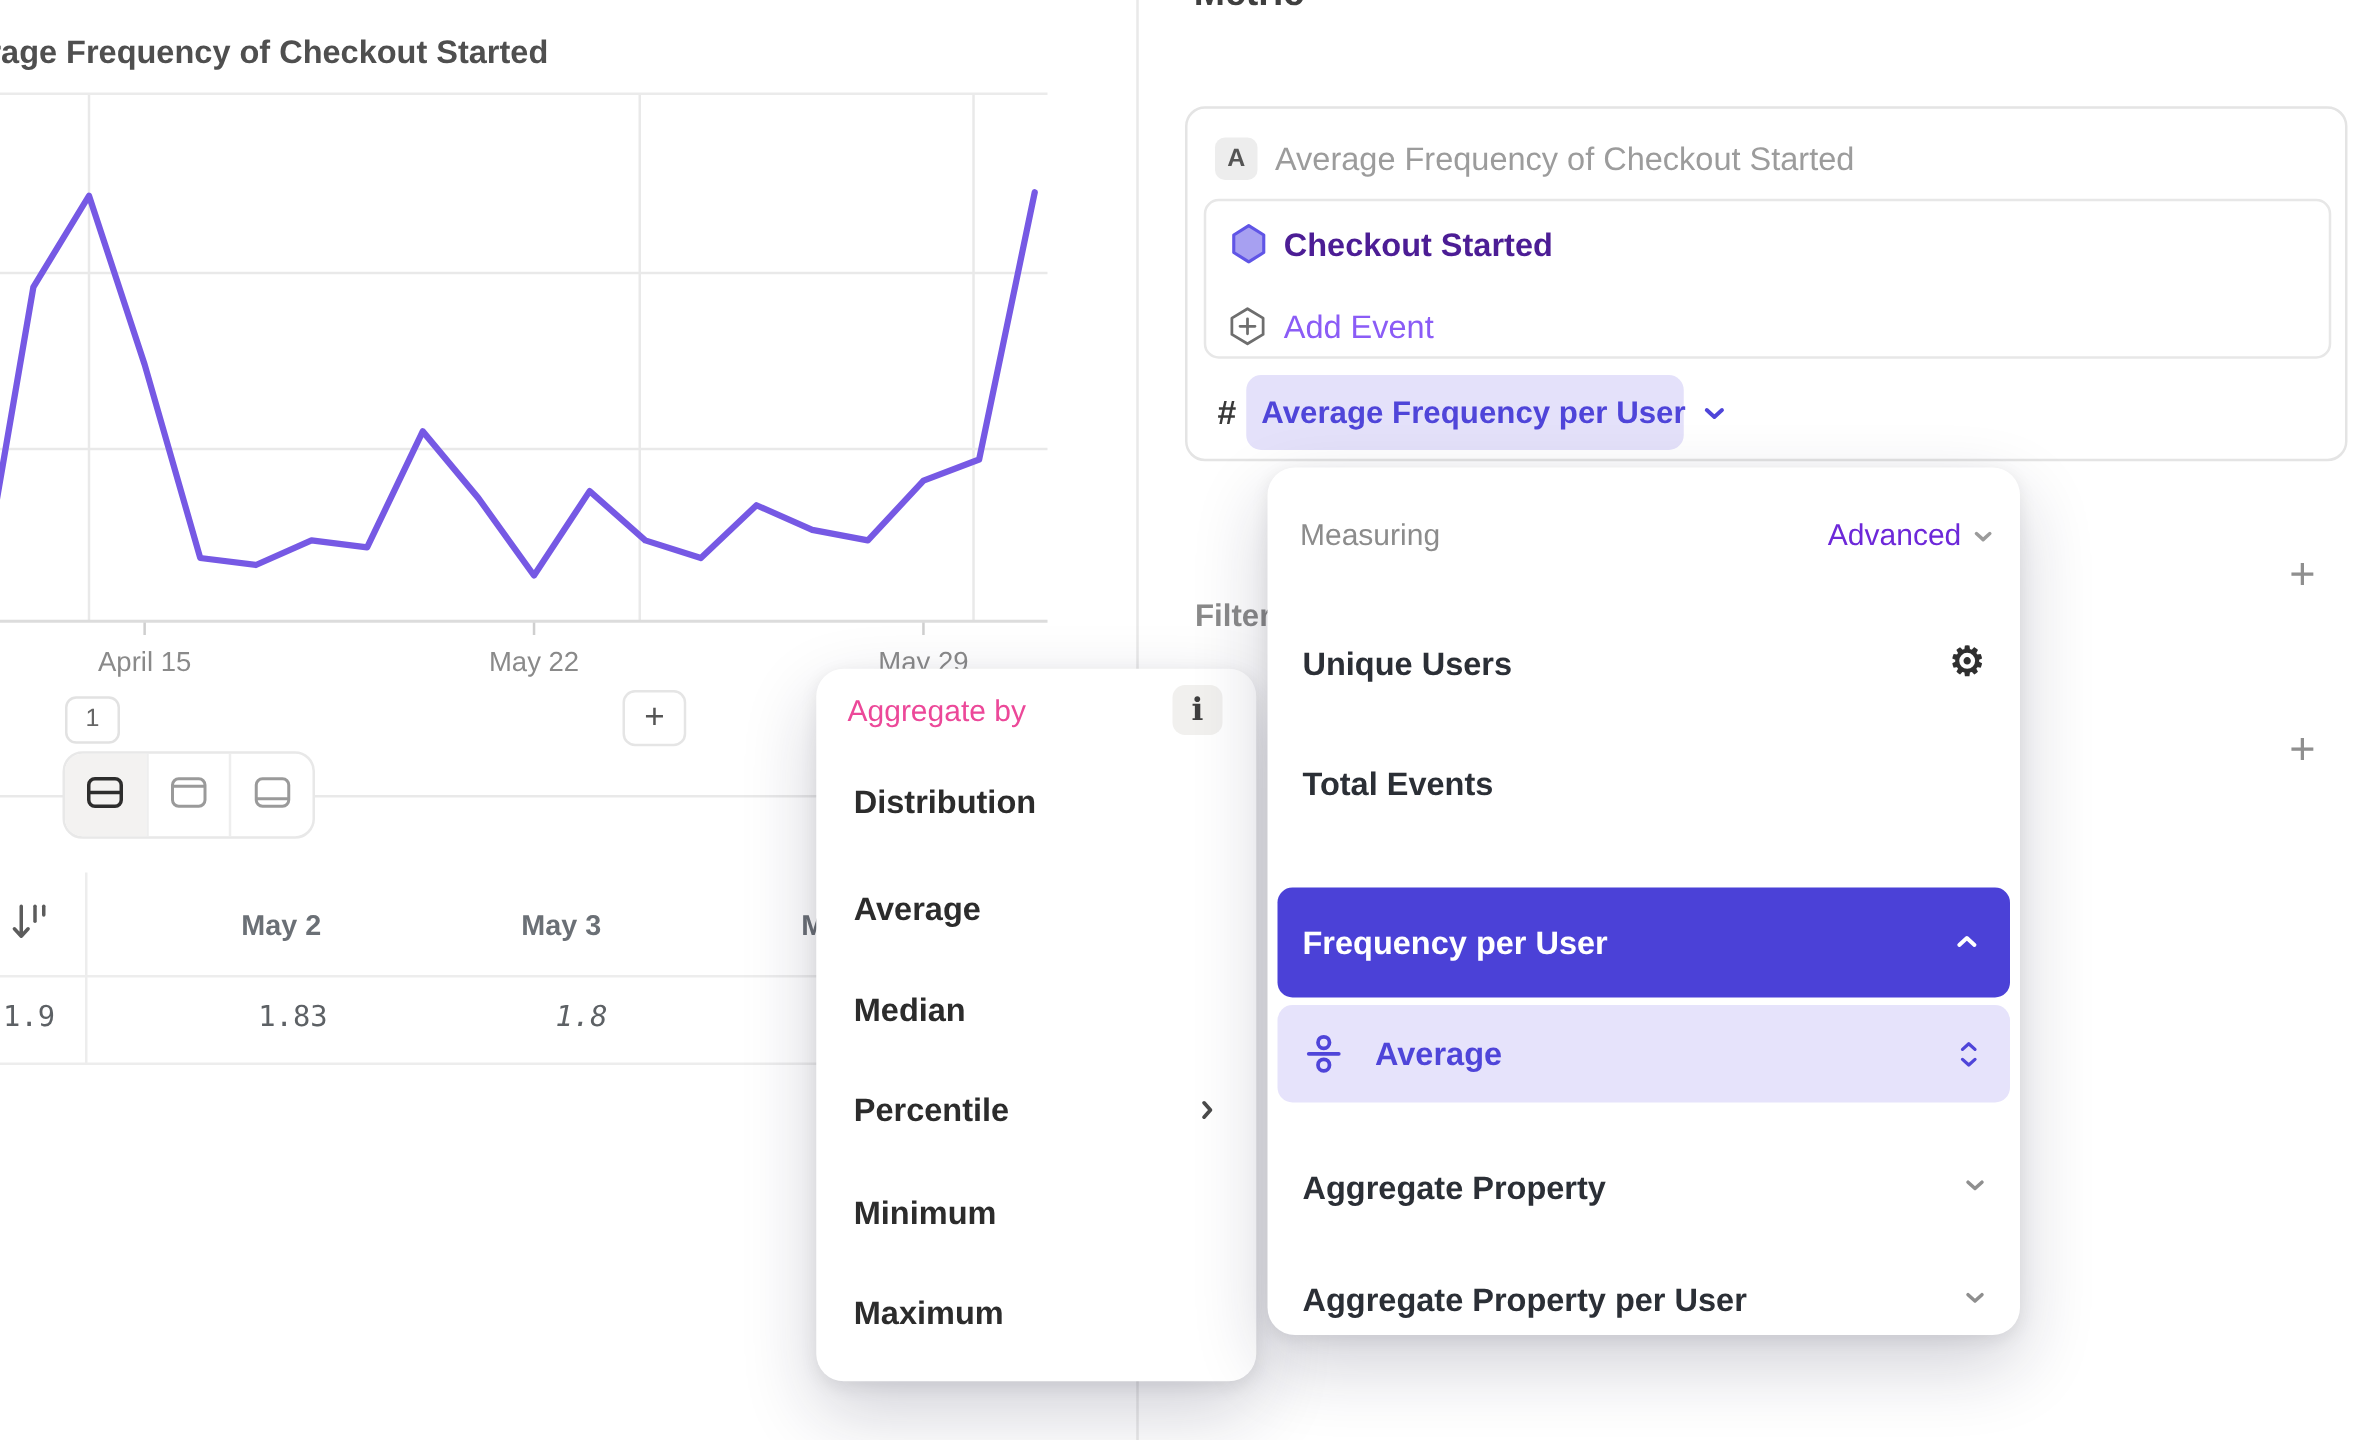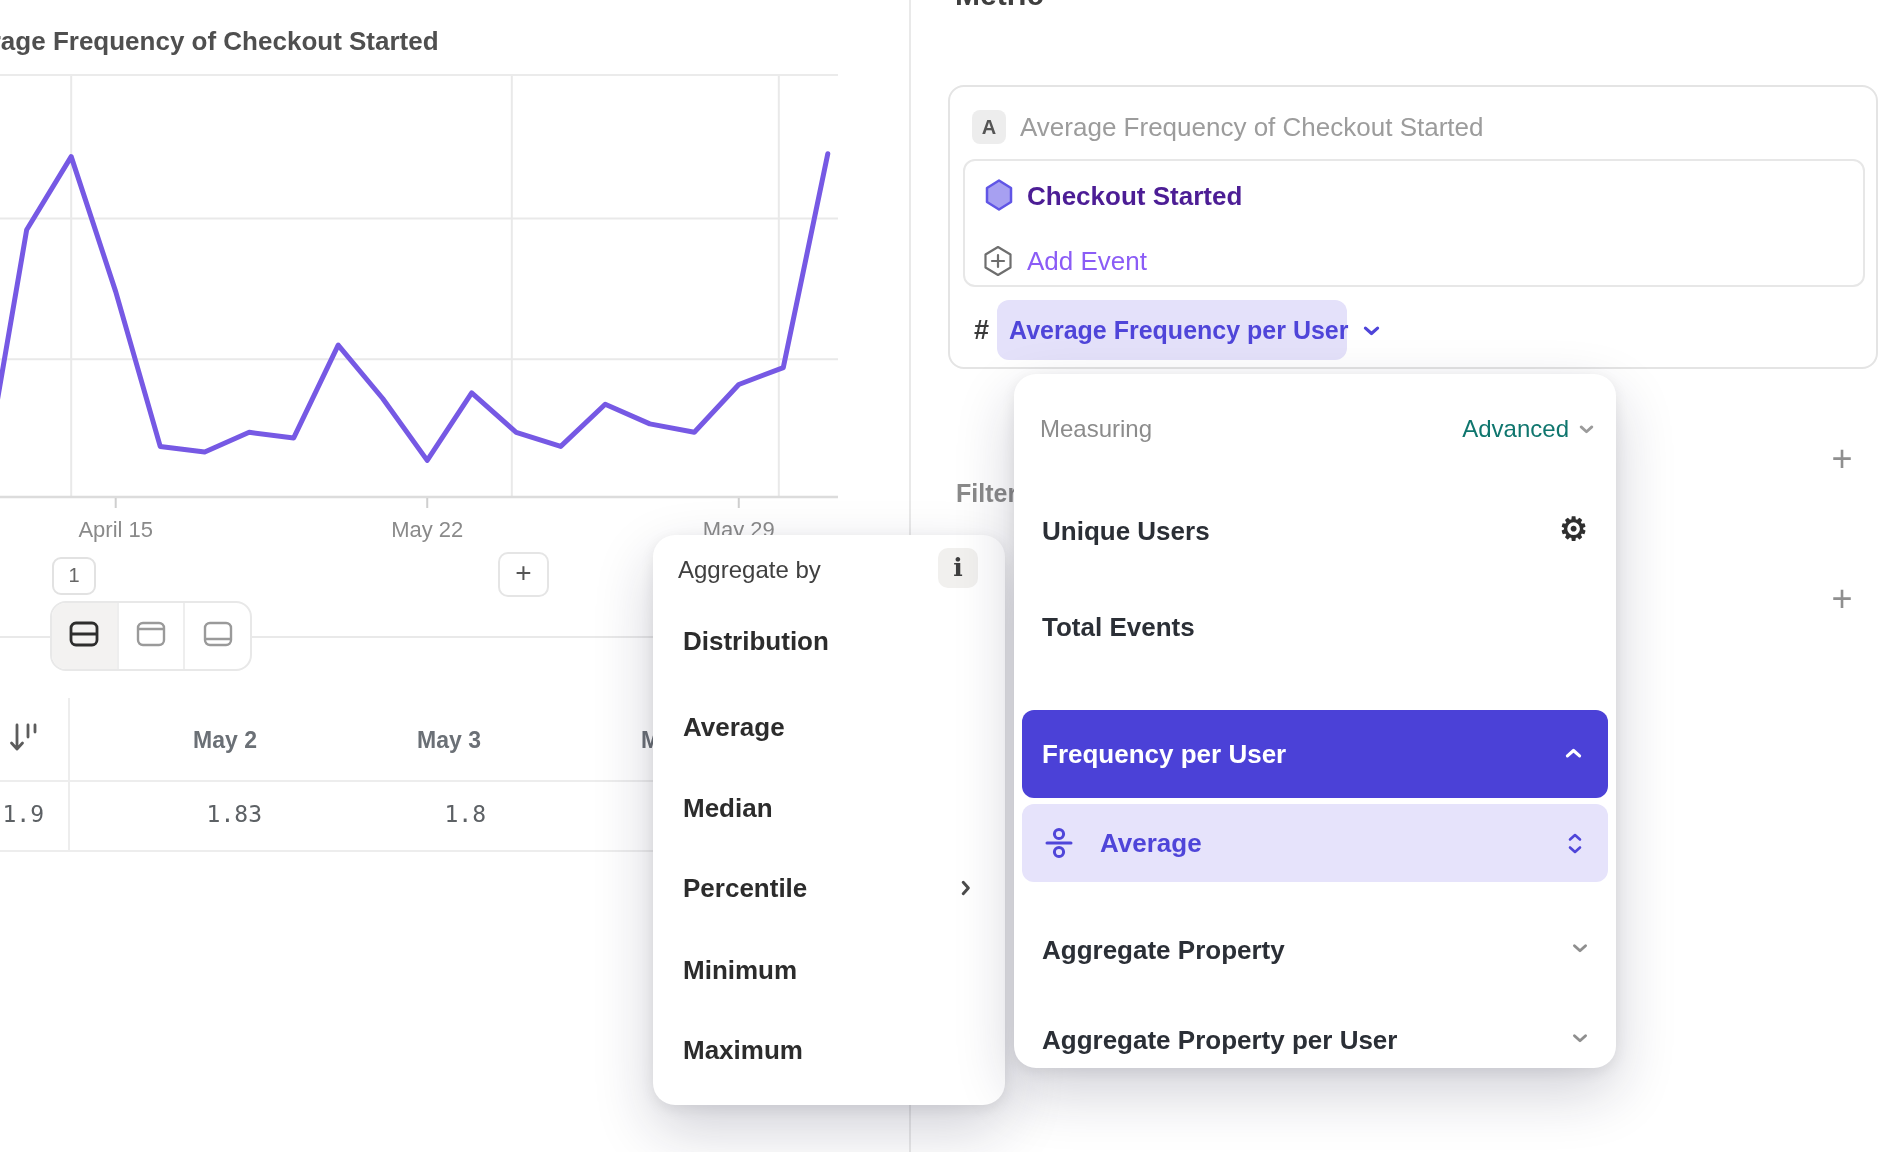--- a/index.html
+++ b/index.html
@@ -54,33 +54,33 @@
   #filters-heading{left:956px;top:478px;height:30px;line-height:30px;font-size:25px;font-weight:700;color:#8a8a8a;}
   .plus-icon{width:44px;height:44px;text-align:center;line-height:42px;font-size:36px;font-weight:400;color:#8f8f8f;}
   #add-filter-btn{left:1820px;top:438px;}
   #add-breakdown-btn{left:1820px;top:578px;}
 
   
   .menu{background:#fff;border-radius:22px;z-index:30;
         box-shadow:0 24px 60px rgba(25,25,60,.20), 0 4px 14px rgba(0,0,0,.08);}
   #aggregate-menu{left:653px;top:535px;width:352px;height:570px;}
   #aggregate-menu .hdr{position:absolute;left:25px;top:21px;height:28px;line-height:28px;
-                       font-size:24px;color:#404040;}
+                       font-size:24px;color:#ec4899;}
   #info-btn{position:absolute;right:27px;top:13px;width:40px;height:40px;border-radius:10px;background:#f1f0ee;
             font-family:"DejaVu Serif",serif;font-weight:700;font-size:25px;color:#3f3f3f;
             text-align:center;line-height:40px;}
   .agg-opt{position:absolute;left:0;width:100%;height:48px;line-height:48px;padding-left:30px;
            box-sizing:border-box;font-size:26px;font-weight:700;color:#2c2c2c;}
   .agg-opt .chev{position:absolute;right:34px;top:16px;color:#4b4b4b;}
 
   #measuring-menu{left:1014px;top:374px;width:602px;height:694px;z-index:31;}
   #measuring-menu .hdr{position:absolute;left:26px;top:41px;height:28px;line-height:28px;
                        font-size:24px;color:#8c8c8c;}
   #advanced-toggle{position:absolute;right:22px;top:41px;height:28px;display:flex;align-items:center;
-                   font-size:24px;color:#0f766e;}
+                   font-size:24px;color:#6d28d9;}
   #advanced-toggle .chev{margin-left:10px;color:#9b9b9b;}
   .m-opt{position:absolute;left:0;width:100%;height:48px;line-height:48px;padding-left:28px;
          box-sizing:border-box;font-size:26px;font-weight:700;color:#2b2f36;}
   .m-opt .gear-icon{position:absolute;right:28px;top:-2px;font-size:32px;color:#2f2f2f;line-height:48px;}
   #selected-row{position:absolute;left:8px;width:586px;top:336px;height:88px;border-radius:12px;
                 background:var(--accent);color:#fff;font-size:26px;font-weight:700;
                 line-height:88px;padding-left:20px;box-sizing:border-box;}
   #selected-row .chev{position:absolute;right:26px;top:38px;color:#fff;}
   #sub-row{position:absolute;left:8px;width:586px;top:430px;height:78px;border-radius:12px;
            background:var(--accent-light);display:flex;align-items:center;}
@@ -162,21 +162,21 @@
         <path d="M20 5 v12"></path>
           <path d="M27 5 v7"></path>
       </g>
     </svg>
   </div>
   <div id="table-cells">
       <div class="td-cell nowrap" style="left: 0px; width: 44px;">1.9</div>
       <div class="th-cell nowrap" style="left: 69px; width: 188px;">May 2</div>
       <div class="td-cell nowrap" style="left: 69px; width: 193px;">1.83</div>
       <div class="th-cell nowrap" style="left: 293px; width: 188px;">May 3</div>
-      <div class="td-cell nowrap" style="left: 293px; width: 193px;">1.8</div>
+      <div class="td-cell nowrap" style="left: 293px; width: 193px; font-style: italic;">1.8</div>
       <div class="th-cell nowrap" style="left: 517px; width: 188px;">May 4</div>
       <div class="td-cell nowrap" style="left: 517px; width: 193px;">1.78</div>
     </div>
 
   <div id="main-divider" class="abs"></div>
 
   <div id="heading-metric" class="abs">Metric</div>
 
   <div id="metric-card" class="abs">
     <div id="a-badge" class="abs">A</div>

